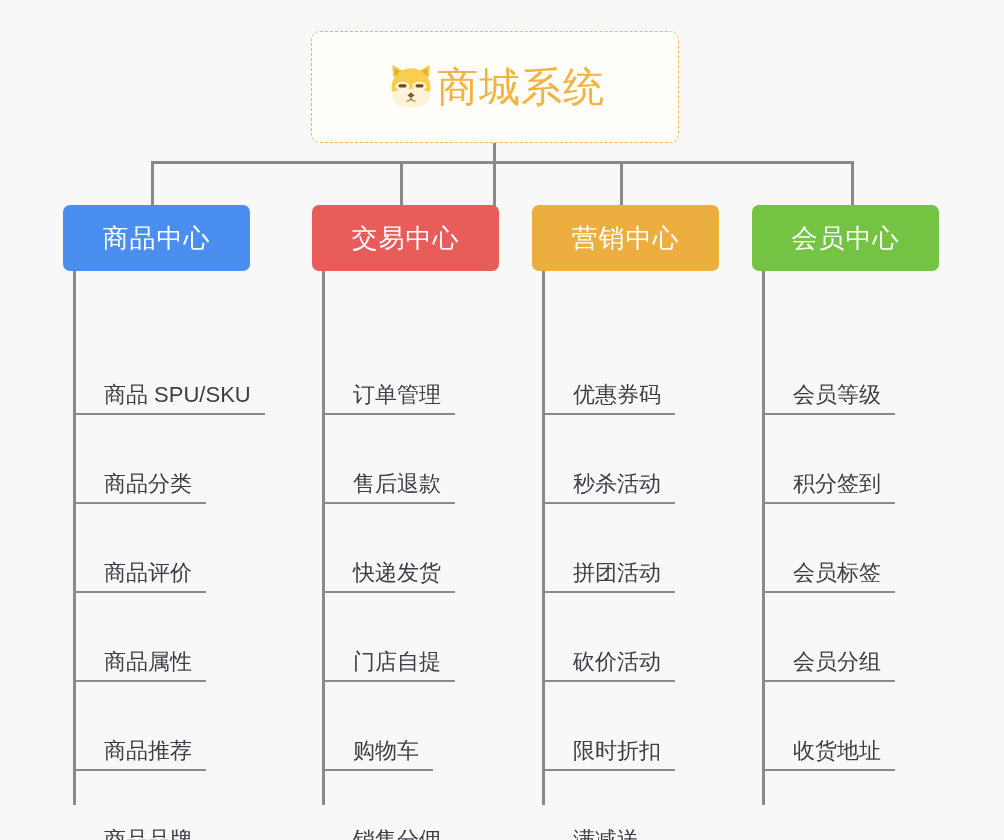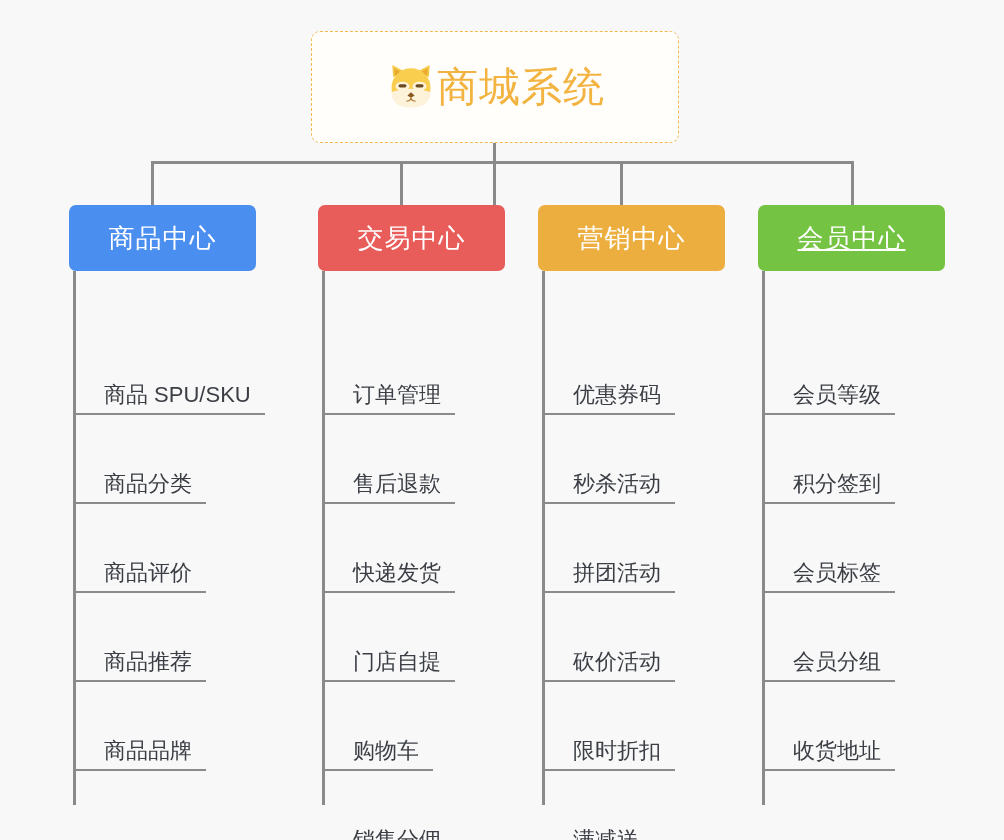--- a/index.html
+++ b/index.html
@@ -61,21 +61,21 @@
   .conn-h { height: 3px; }
 
   
   .branch {
     position: absolute;
     top: 205px;
   }
   .branch-head {
     position: absolute;
     top: 0;
-    left: 12px;
+    left: 6px;
     height: 66px;
     border-radius: 7px;
     display: flex;
     align-items: center;
     justify-content: center;
     color: #ffffff;
     font-size: 26px;
     letter-spacing: 1px;
     box-sizing: border-box;
     padding: 0 16px;
@@ -166,20 +166,23 @@
       <div class="leaf">
         <div class="leaf-inner"><span class="leaf-text">商品 SPU/SKU</span></div>
       </div>
       <div class="leaf">
         <div class="leaf-inner"><span class="leaf-text">商品分类</span></div>
       </div>
       <div class="leaf">
         <div class="leaf-inner"><span class="leaf-text">商品评价</span></div>
       </div>
       <div class="leaf">
+        <div class="leaf-inner"><span class="leaf-text">商品属性</span></div>
+      </div>
+      <div class="leaf">
         <div class="leaf-inner"><span class="leaf-text">商品推荐</span></div>
       </div>
       <div class="leaf">
         <div class="leaf-inner"><span class="leaf-text">商品品牌</span></div>
       </div>
     </div>
   </div>
 
   <div class="branch" style="left:306px;">
     <div class="branch-head" style="background:#e85c5a; width:187px;">
@@ -229,21 +232,21 @@
       <div class="leaf">
         <div class="leaf-inner"><span class="leaf-text">限时折扣</span></div>
       </div>
       <div class="leaf">
         <div class="leaf-inner"><span class="leaf-text">满减送</span></div>
       </div>
     </div>
   </div>
 
   <div class="branch" style="left:746px;">
-    <div class="branch-head" style="background:#74c342; width:187px;text-decoration:underline;">
+    <div class="branch-head" style="background:#74c342; width:187px;">
       <span>会员中心</span>
     </div>
     <div class="branch-trunk" style="height:534px;"></div>
     <div class="leaf-list">
       <div class="leaf">
         <div class="leaf-inner"><span class="leaf-text">会员等级</span></div>
       </div>
       <div class="leaf">
         <div class="leaf-inner"><span class="leaf-text">积分签到</span></div>
       </div>

